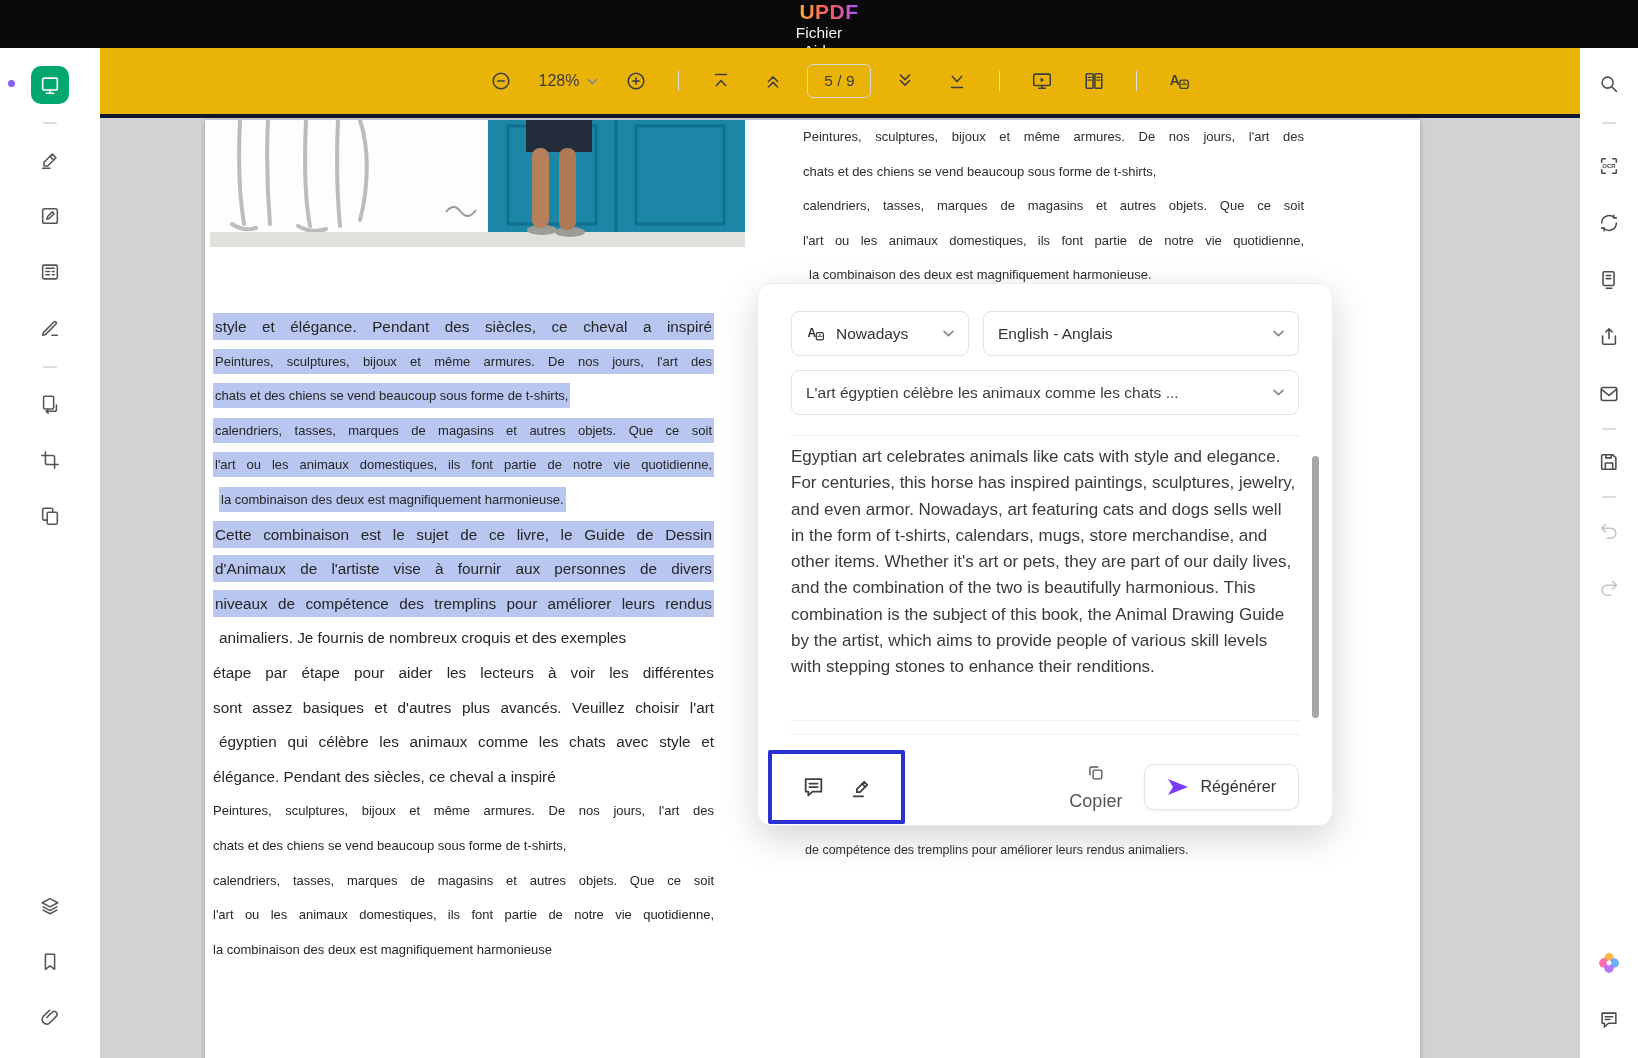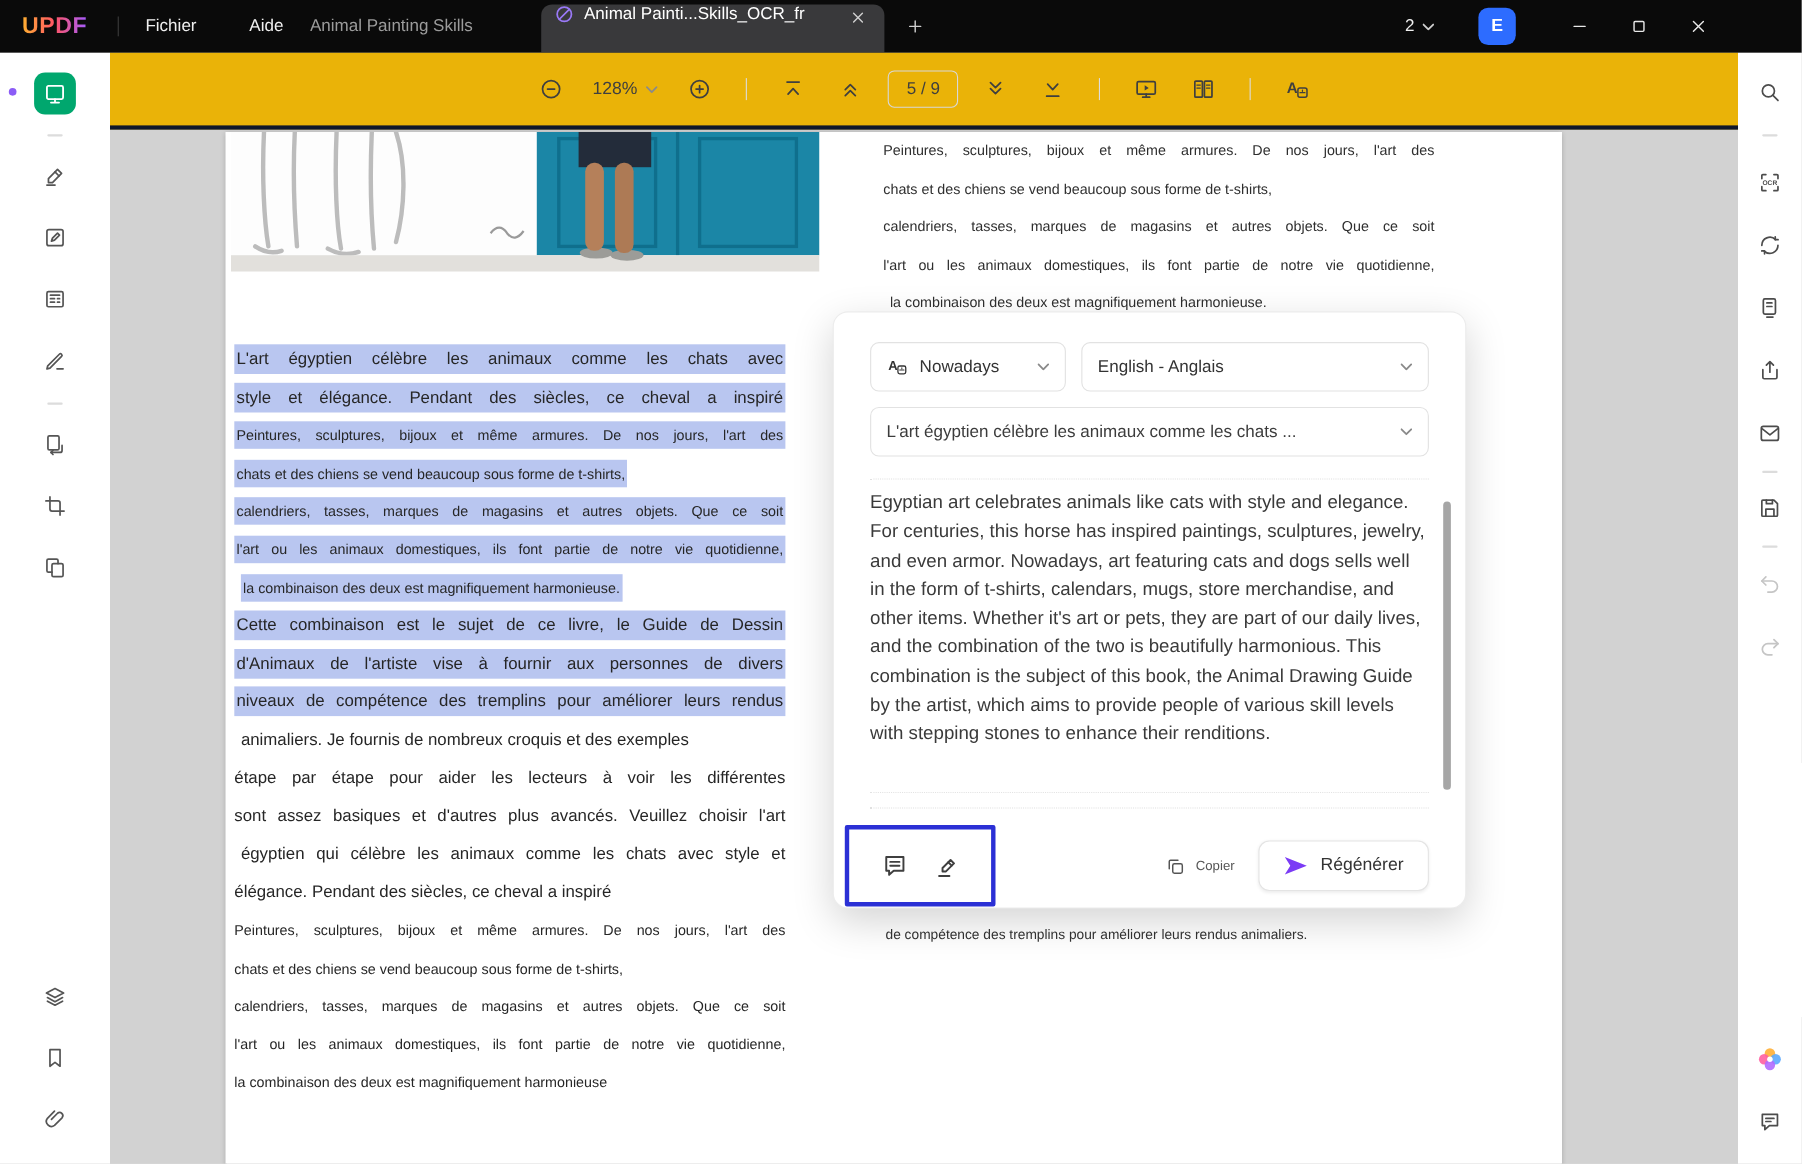--- a/index.html
+++ b/index.html
@@ -1,21 +1,21 @@
 <!DOCTYPE html>
 <html style="--accent_green: #00a76e; --selection: #b9c6f0; --annotation_blue: #2b30d5; --purple: #7b3bf5; --door_teal: #1b86a6; --canvas_bg: #d2d2d2;"><head>
 <meta charset="utf-8">
 <style>
   * { box-sizing: border-box; margin: 0; padding: 0; }
   html,body { width:1638px; height:1058px; overflow:hidden; }
   body { font-family:"Liberation Sans", sans-serif; background:#d2d2d2; user-select:none; }
   .app { position:relative; width:1638px; height:1058px; }
 
   
-  .topbar { position:absolute; top:0; left:0; right:0; height:48px; background:#0a0a0a; display:flex; align-items:center; color:#f0f0f0; }
+  .topbar { position:absolute; top:0; left:0; right:0; height:48px; background:#0a0a0a; display:flex; align-items:center; color:#f0f0f0;flex-direction:column; }
   .logo { margin-left:20px; font-size:21px; font-weight:bold; letter-spacing:.5px; color:#ff8a3c; cursor:pointer; }
   @supports ((-webkit-background-clip:text) or (background-clip:text)) {
     .logo { background:linear-gradient(90deg,#ffb030,#ff5566,#a45bff); -webkit-background-clip:text; background-clip:text; color:transparent; }
   }
   .tb-divider { width:1px; height:18px; background:#3c3c3c; margin-left:28px; }
   .menu-item { font-size:15.5px; padding:0 24px; cursor:pointer; }
   .tab-inactive { font-size:15.5px; color:#9b9b9b; cursor:pointer; max-width:220px; white-space:nowrap; overflow:hidden; text-overflow:ellipsis; }
   .tab-active { margin-left:62px; align-self:flex-end; height:44px; width:312px; background:#39393b; border-radius:10px 10px 0 0; display:flex; padding:0 12px; gap:9px; cursor:pointer; }
   .tab-label { flex:1; font-size:15.5px; color:#fff; white-space:nowrap; overflow:hidden; text-overflow:ellipsis; }
   .tab-close, .new-tab { background:none; border:none; color:#cfcfcf; display:flex; align-items:center; justify-content:center; width:24px; height:24px; cursor:pointer; }
@@ -68,21 +68,21 @@
   .dd.source { margin-top:14px; color:#3c3c3c; }
   .dd.source .src-text { white-space:nowrap; overflow:hidden; text-overflow:ellipsis; max-width:440px; }
   .result { margin-top:20px; height:300px; position:relative; border-top:1px dotted #e0e0e0; border-bottom:1px dotted #e0e0e0; padding-top:8px; }
   .result::after { content:""; position:absolute; left:0; right:0; bottom:13px; border-top:1px dotted #e3e3e3; }
   .result p { font-size:17px; line-height:26.3px; color:#3a3a3a; width:505px; }
   .scroll-thumb { position:absolute; right:13px; top:172px; width:7px; height:262px; background:#a6a6a6; border-radius:4px; cursor:pointer; }
   .actions { display:flex; align-items:center; margin-top:14px; height:76px; }
   .annot { margin-left:-23px; width:137px; height:74px; border:4px solid var(--annotation_blue,#2b30d5); border-radius:2px; display:flex; align-items:center; justify-content:center; gap:22px; }
   .annot button { background:none; border:none; color:#3f3f3f; display:flex; cursor:pointer; }
   .act-spacer { flex:1; }
-  .copy-btn { display:flex; align-items:center; gap:9px; font-size:12px; color:#555; background:none; border:none; margin-right:22px; cursor:pointer; }
+  .copy-btn { display:flex; align-items:center; gap:9px; font-size:18px; color:#555; background:none; border:none; margin-right:22px; cursor:pointer;flex-direction:column; }
   .regen-btn { display:flex; align-items:center; gap:11px; font-size:16px; color:#333; background:#fff; border:1px solid #e4e4e4; border-radius:10px; height:46px; padding:0 22px; box-shadow:0 1px 3px rgba(0,0,0,.07); cursor:pointer; }
 
   
   .ic { fill:none; stroke:currentColor; stroke-width:1.7; stroke-linecap:round; stroke-linejoin:round; width:22px; height:22px; }
   .ic.sm-ic { width:19px; height:19px; }
   .ic.lg-ic { width:25px; height:25px; }
   .chev { width:11px; height:7px; fill:none; stroke:#8a8a8a; stroke-width:1.5; stroke-linecap:round; stroke-linejoin:round; }
   .topbar .chev { stroke:#cfcfcf; }
   .win-ic { width:14px; height:14px; fill:none; stroke:currentColor; stroke-width:1.3; stroke-linecap:round; }
 </style>
@@ -395,21 +395,20 @@
 
         <div class="right-col">
             <div class="line"><span data-text="" style="word-spacing: 10.0391px;">Peintures, sculptures, bijoux et même armures. De nos jours, l'art des</span></div>
             <div class="line nj"><span data-text="">chats et des chiens se vend beaucoup sous forme de t-shirts,</span></div>
             <div class="line"><span data-text="" style="word-spacing: 9.20156px;">calendriers, tasses, marques de magasins et autres objets. Que ce soit</span></div>
             <div class="line"><span data-text="" style="word-spacing: 7.74148px;">l'art ou les animaux domestiques, ils font partie de notre vie quotidienne,</span></div>
             <div class="line nj ind"><span data-text="">la combinaison des deux est magnifiquement harmonieuse.</span></div>
           </div>
 
         <div class="left-col">
-            <div class="line hl"><span data-text="" style="word-spacing: 13.7207px;">L'art égyptien célèbre les animaux comme les chats avec</span></div>
             <div class="line hl"><span data-text="" style="word-spacing: 11.2882px;">style et élégance. Pendant des siècles, ce cheval a inspiré</span></div>
             <div class="line hl sm"><span data-text="" style="word-spacing: 9.63906px;">Peintures, sculptures, bijoux et même armures. De nos jours, l'art des</span></div>
             <div class="line hl sm nj"><span data-text="">chats et des chiens se vend beaucoup sous forme de t-shirts,</span></div>
             <div class="line hl sm"><span data-text="" style="word-spacing: 8.80156px;">calendriers, tasses, marques de magasins et autres objets. Que ce soit</span></div>
             <div class="line hl sm"><span data-text="" style="word-spacing: 7.37784px;">l'art ou les animaux domestiques, ils font partie de notre vie quotidienne,</span></div>
             <div class="line hl sm nj ind"><span data-text="">la combinaison des deux est magnifiquement harmonieuse.</span></div>
             <div class="line hl"><span data-text="" style="word-spacing: 7.38352px;">Cette combinaison est le sujet de ce livre, le Guide de Dessin</span></div>
             <div class="line hl"><span data-text="" style="word-spacing: 9.9809px;">d'Animaux de l'artiste vise à fournir aux personnes de divers</span></div>
             <div class="line hl"><span data-text="" style="word-spacing: 6.11328px;">niveaux de compétence des tremplins pour améliorer leurs rendus</span></div>
             <div class="line nj ind"><span data-text="">animaliers. Je fournis de nombreux croquis et des exemples</span></div>

